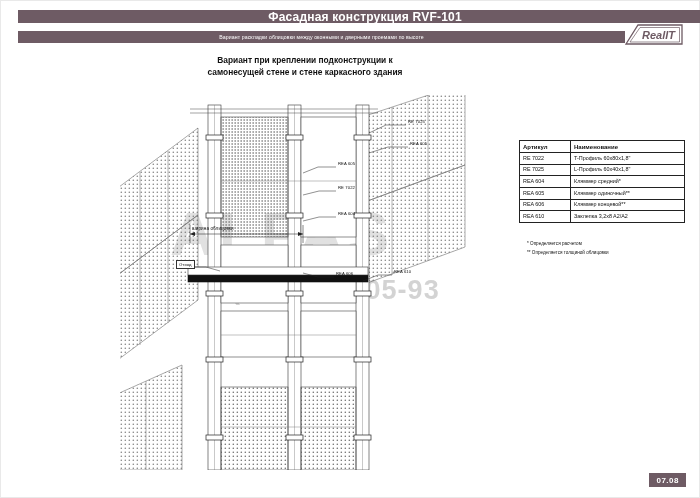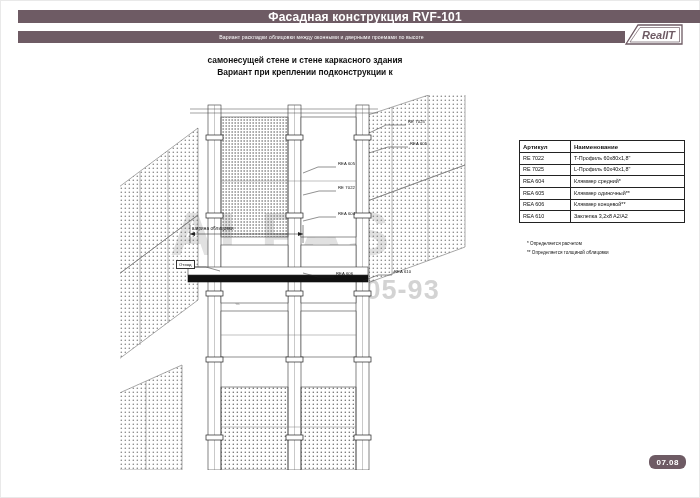--- a/index.html
+++ b/index.html
@@ -152,28 +152,27 @@
     top: 240px;
     font-size: 4.6px;
     color: #111;
     line-height: 1.9;
   }
 
   
   .page-num {
     position: absolute;
     right: 14px;
-    bottom: 29px;
+    bottom: 11px;
     background: #6e5b64;
     color: #fff;
     font-size: 8px;
     font-weight: bold;
     padding: 2.5px 7px;
     letter-spacing: .5px;
-    border-radius: 6px;
   }
 
   
   .frame {
     position: absolute;
     left: 0; top: 0; right: 0; bottom: 0;
     border: 1px solid #e9e9e9;
     pointer-events: none;
   }
 </style>
@@ -193,22 +192,22 @@
 
   <div class="logo">
     <svg width="62" height="26" viewBox="0 0 62 26">
       <path d="M2 22 L14 3 L58 3 L58 22 Z" fill="none" stroke="#6e5b64" stroke-width="1.3"></path>
       <path d="M6 20 L16 5.5 L55.5 5.5 L55.5 20 Z" fill="none" stroke="#6e5b64" stroke-width=".7"></path>
       <text x="18" y="17" font-family="Liberation Sans, sans-serif" font-size="11" font-weight="bold" fill="#6e5b64" font-style="italic">RealIT</text>
     </svg>
   </div>
 
   <div class="title-block">
+    <div>Вариант при креплении подконструкции к</div>
     <div>самонесущей стене и стене каркасного здания</div>
-    <div>Вариант при креплении подконструкции к</div>
   </div>
 
   <div class="wm-alfas">ALFAS</div>
   <div class="wm-phone">8(800) 775-05-93</div>
 
   <div id="drawing">
     <svg width="360" height="375" viewBox="0 0 360 375">
       <defs>
         <pattern id="dots" width="4" height="4" patternUnits="userSpaceOnUse">
           <circle cx="1.3" cy="1.3" r="0.8" fill="#6a6a6a"></circle>

